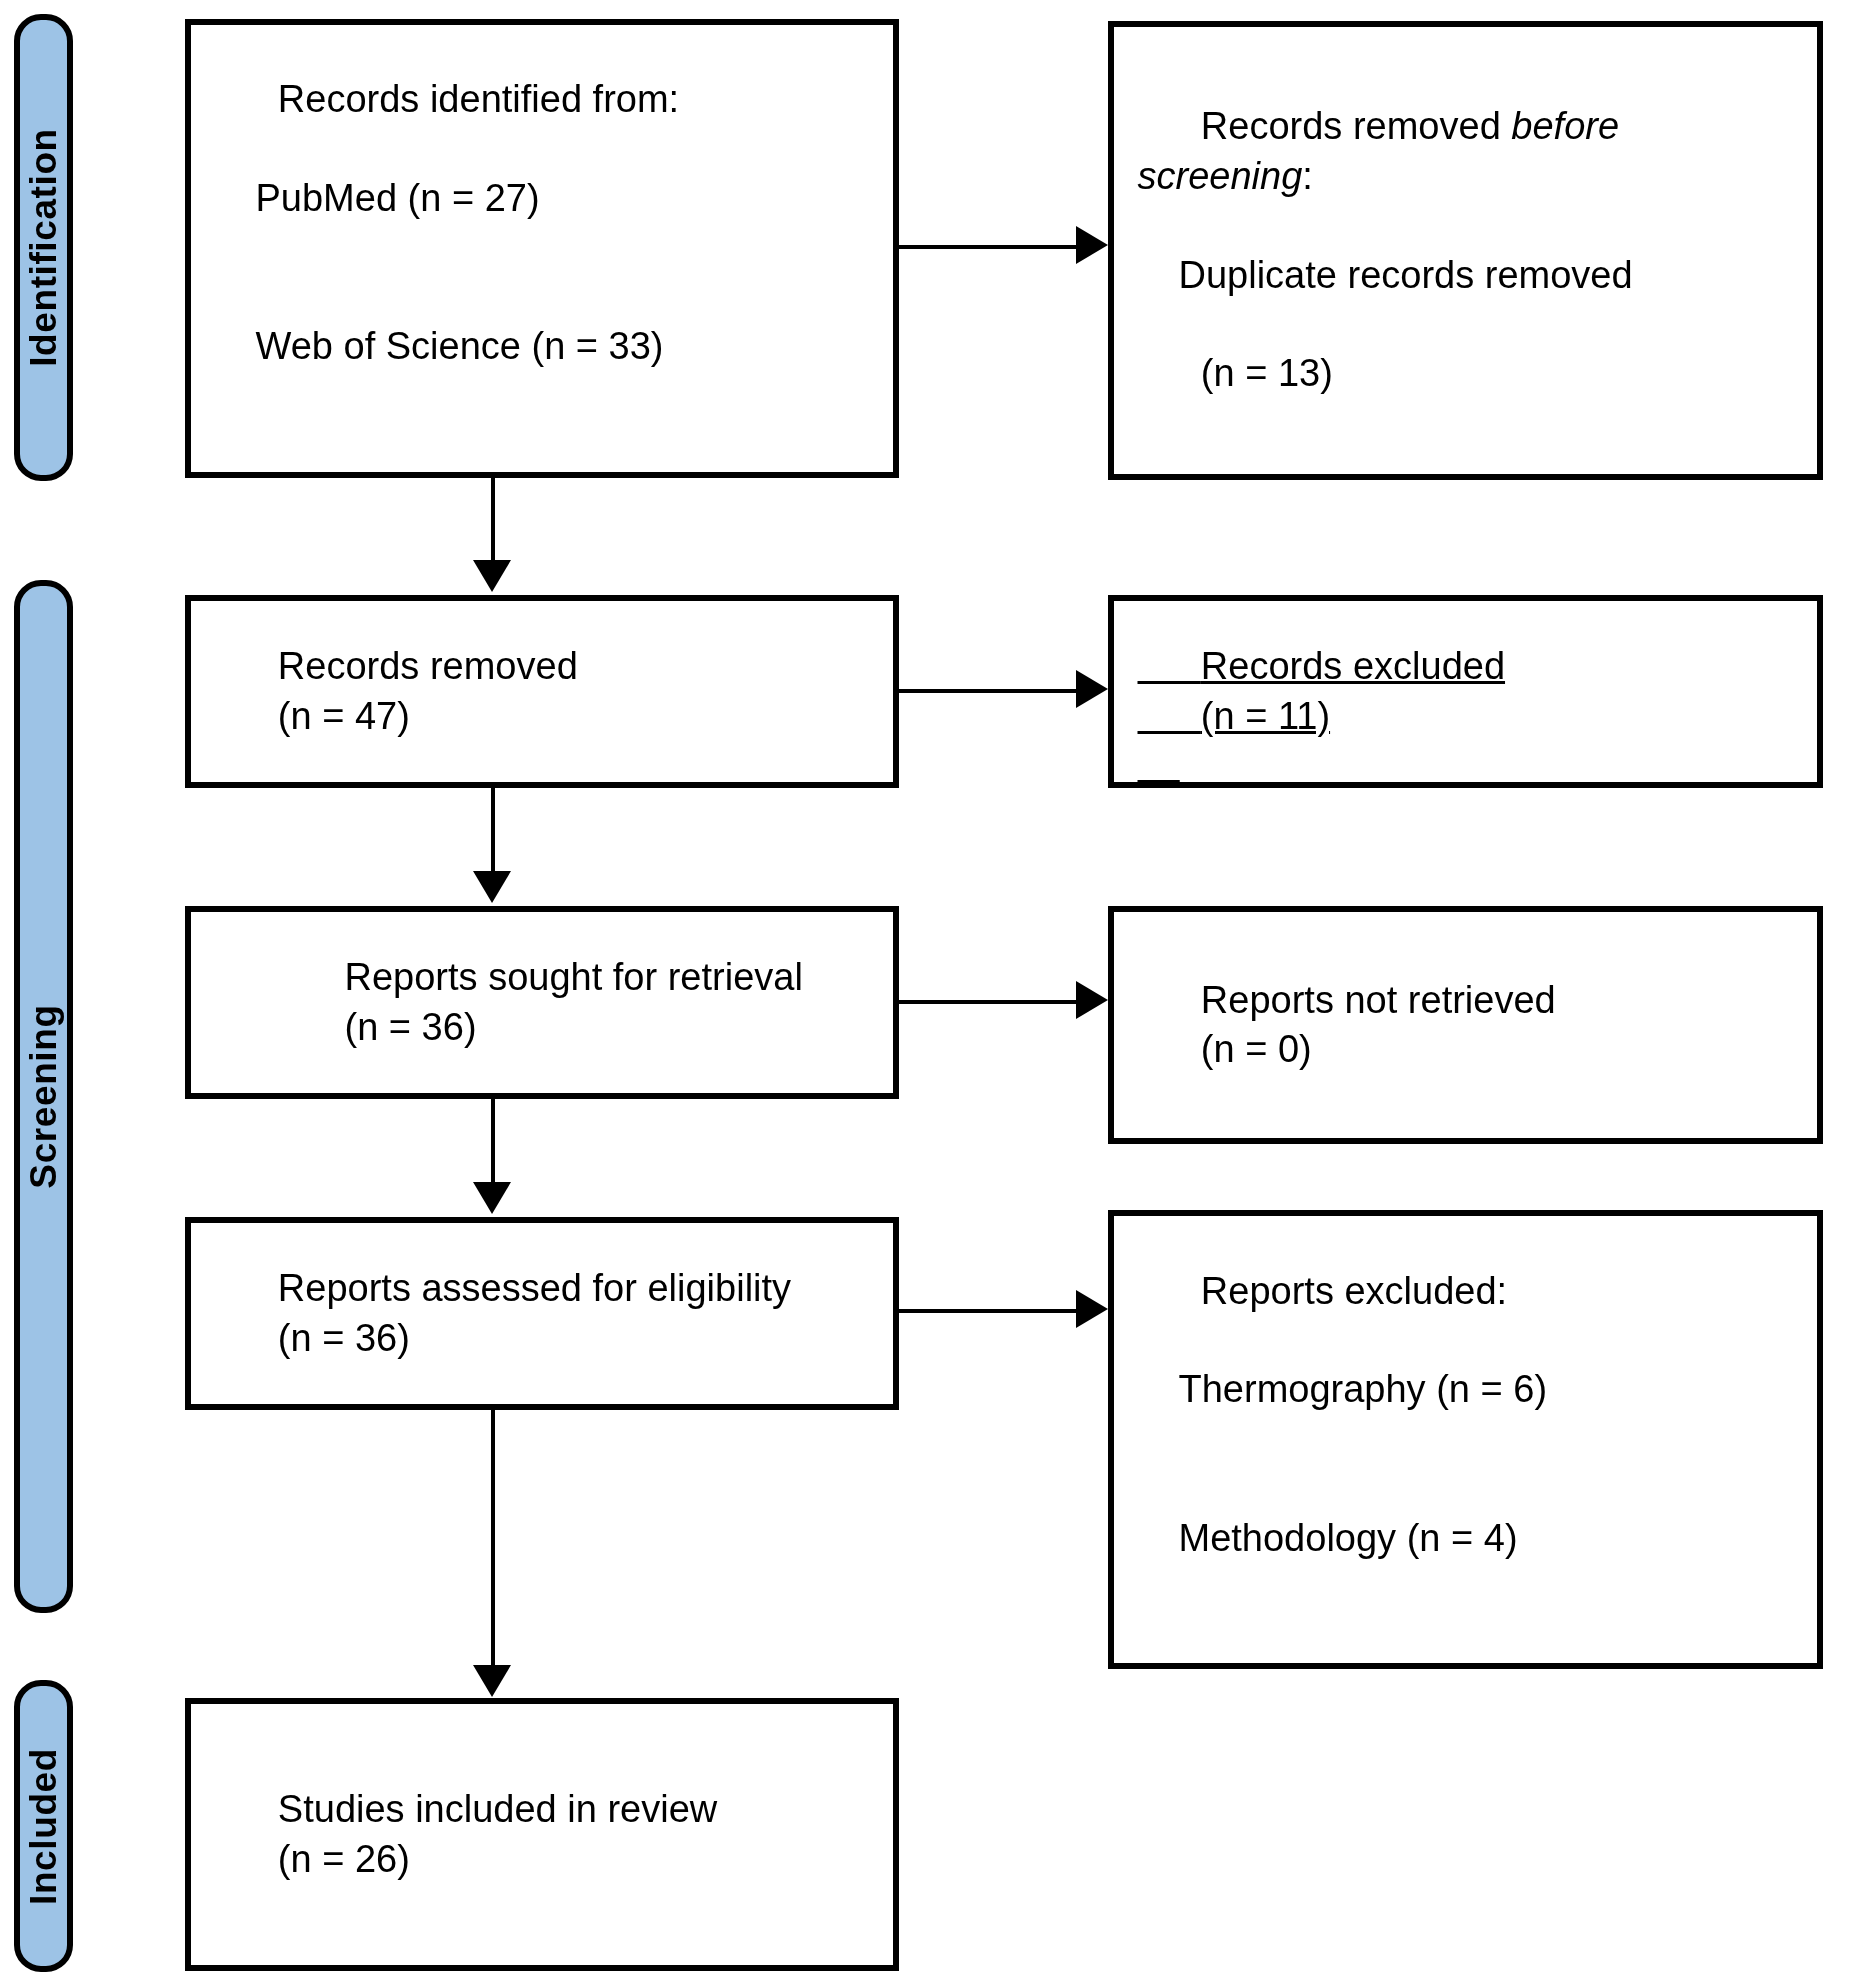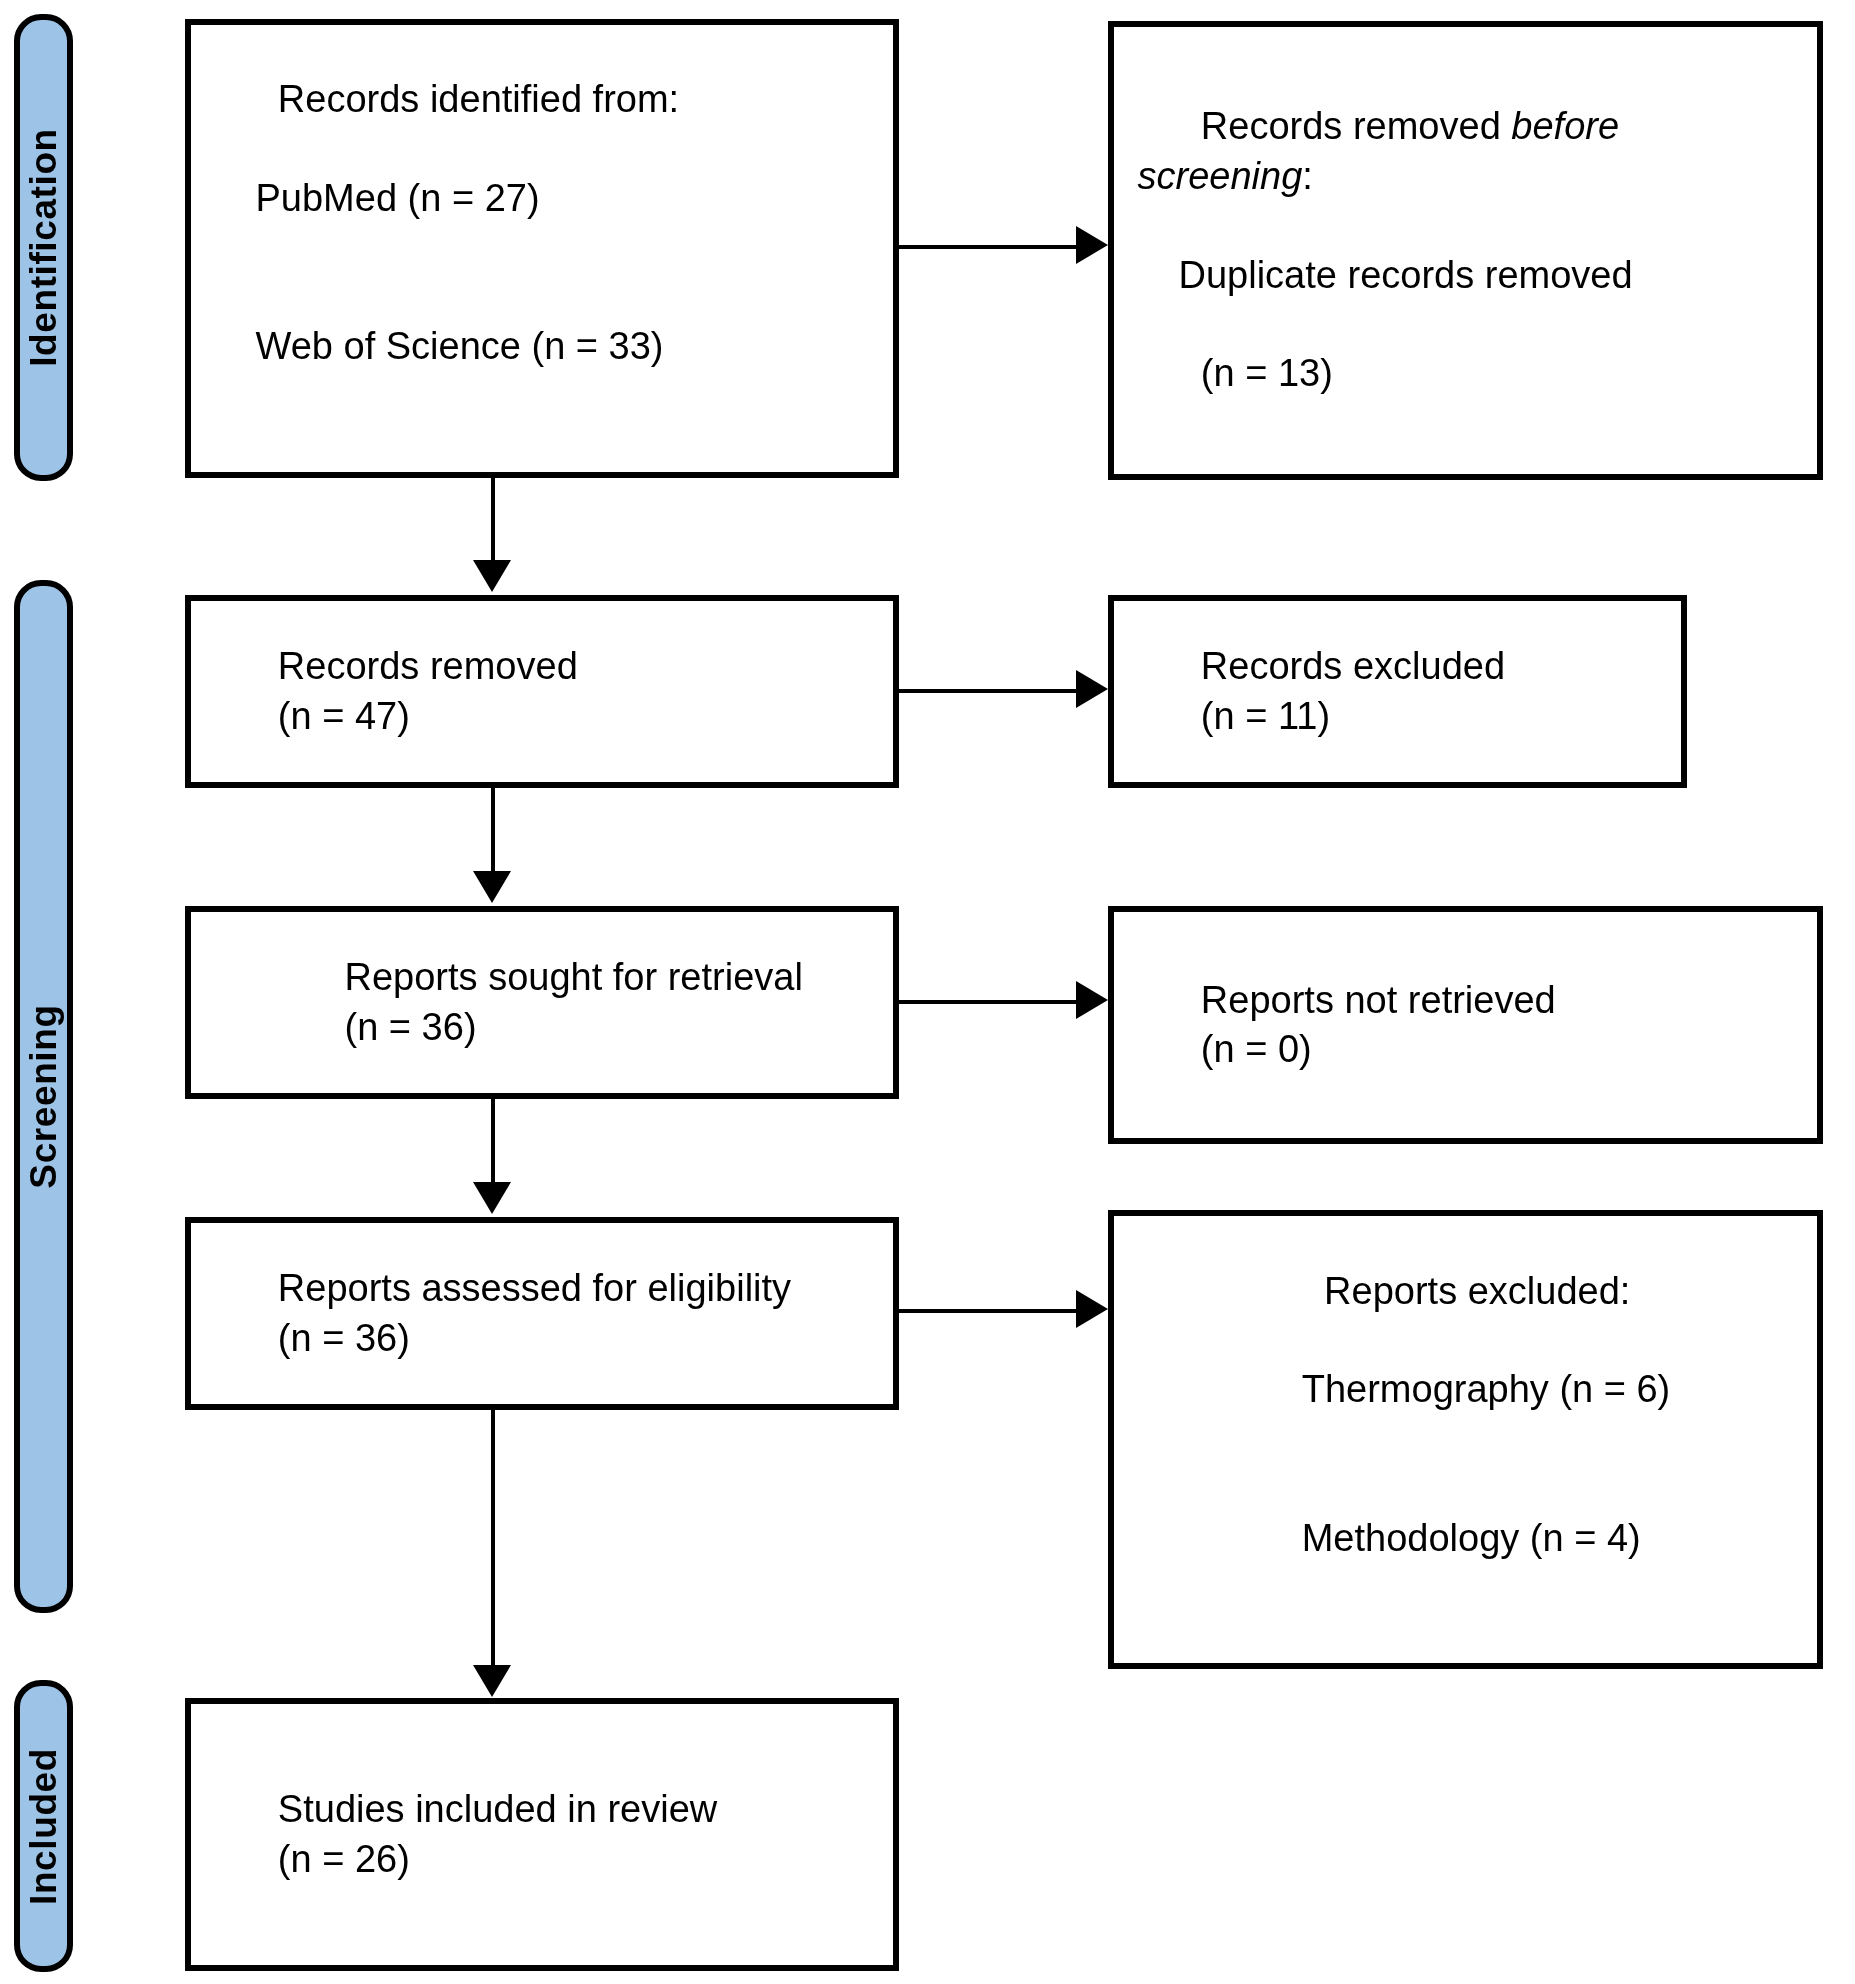--- a/index.html
+++ b/index.html
@@ -131,21 +131,21 @@
   <div class="vline" style="left:491px; top:477px; width:4.3px; height:87px;"></div>
   <div class="arrow-down" style="left:473px; top:560px;"></div>
 
   <div class="flow-box" style="left:185px; top:595px; width:714px; height:193px;">
     <div class="btext">
       <span>Records removed</span>
       <span>(n = 47)</span>
     </div>
   </div>
 
-  <div class="flow-box" style="left:1108px; top:595px; width:579px; height:193px;">
+  <div class="flow-box" style="left:1108px; top:595px; width:715px; height:193px;text-decoration:underline;">
     <div class="btext">
       <span>Records excluded</span>
       <span>(n = 11)</span>
     </div>
   </div>
 
   <div class="hline" style="left:899px; top:689px; width:179px;"></div>
   <div class="arrow-right" style="left:1076px; top:670px;"></div>
 
   <div class="vline" style="left:491px; top:788px; width:4.3px; height:87px;"></div>
@@ -171,21 +171,21 @@
   <div class="vline" style="left:491px; top:1099px; width:4.3px; height:87px;"></div>
   <div class="arrow-down" style="left:473px; top:1182px;"></div>
 
   <div class="flow-box" style="left:185px; top:1217px; width:714px; height:193px;">
     <div class="btext">
       <span>Reports assessed for eligibility</span>
       <span>(n = 36)</span>
     </div>
   </div>
 
-  <div class="flow-box" style="left:1108px; top:1210px; width:715px; height:459px;align-items:center;">
+  <div class="flow-box" style="left:1108px; top:1210px; width:715px; height:459px;">
     <div class="btext">
       <span>Reports excluded:</span>
       <span class="indent">Thermography (n = 6)</span>
       <span class="indent">Methodology (n = 4)</span>
     </div>
   </div>
 
   <div class="hline" style="left:899px; top:1309px; width:179px;"></div>
   <div class="arrow-right" style="left:1076px; top:1290px;"></div>
 

